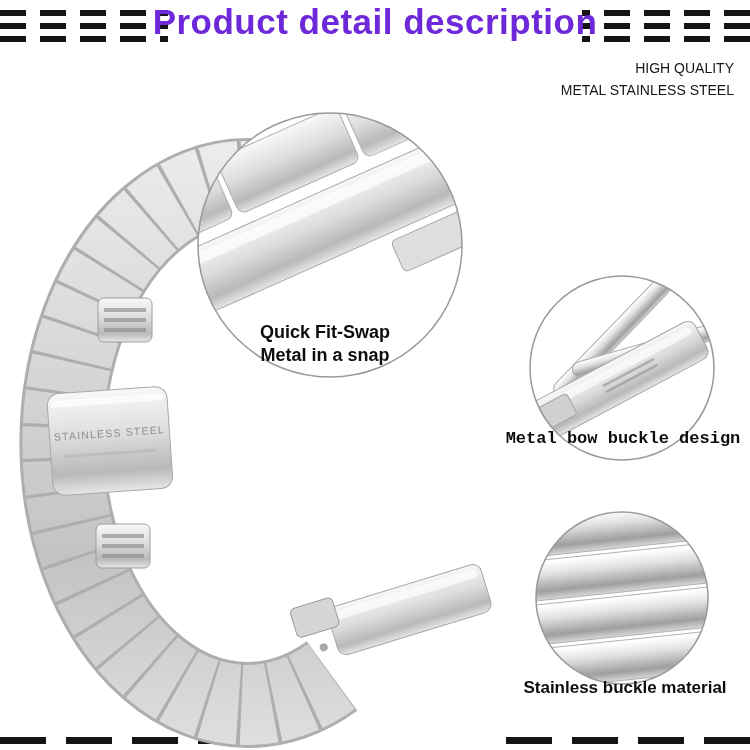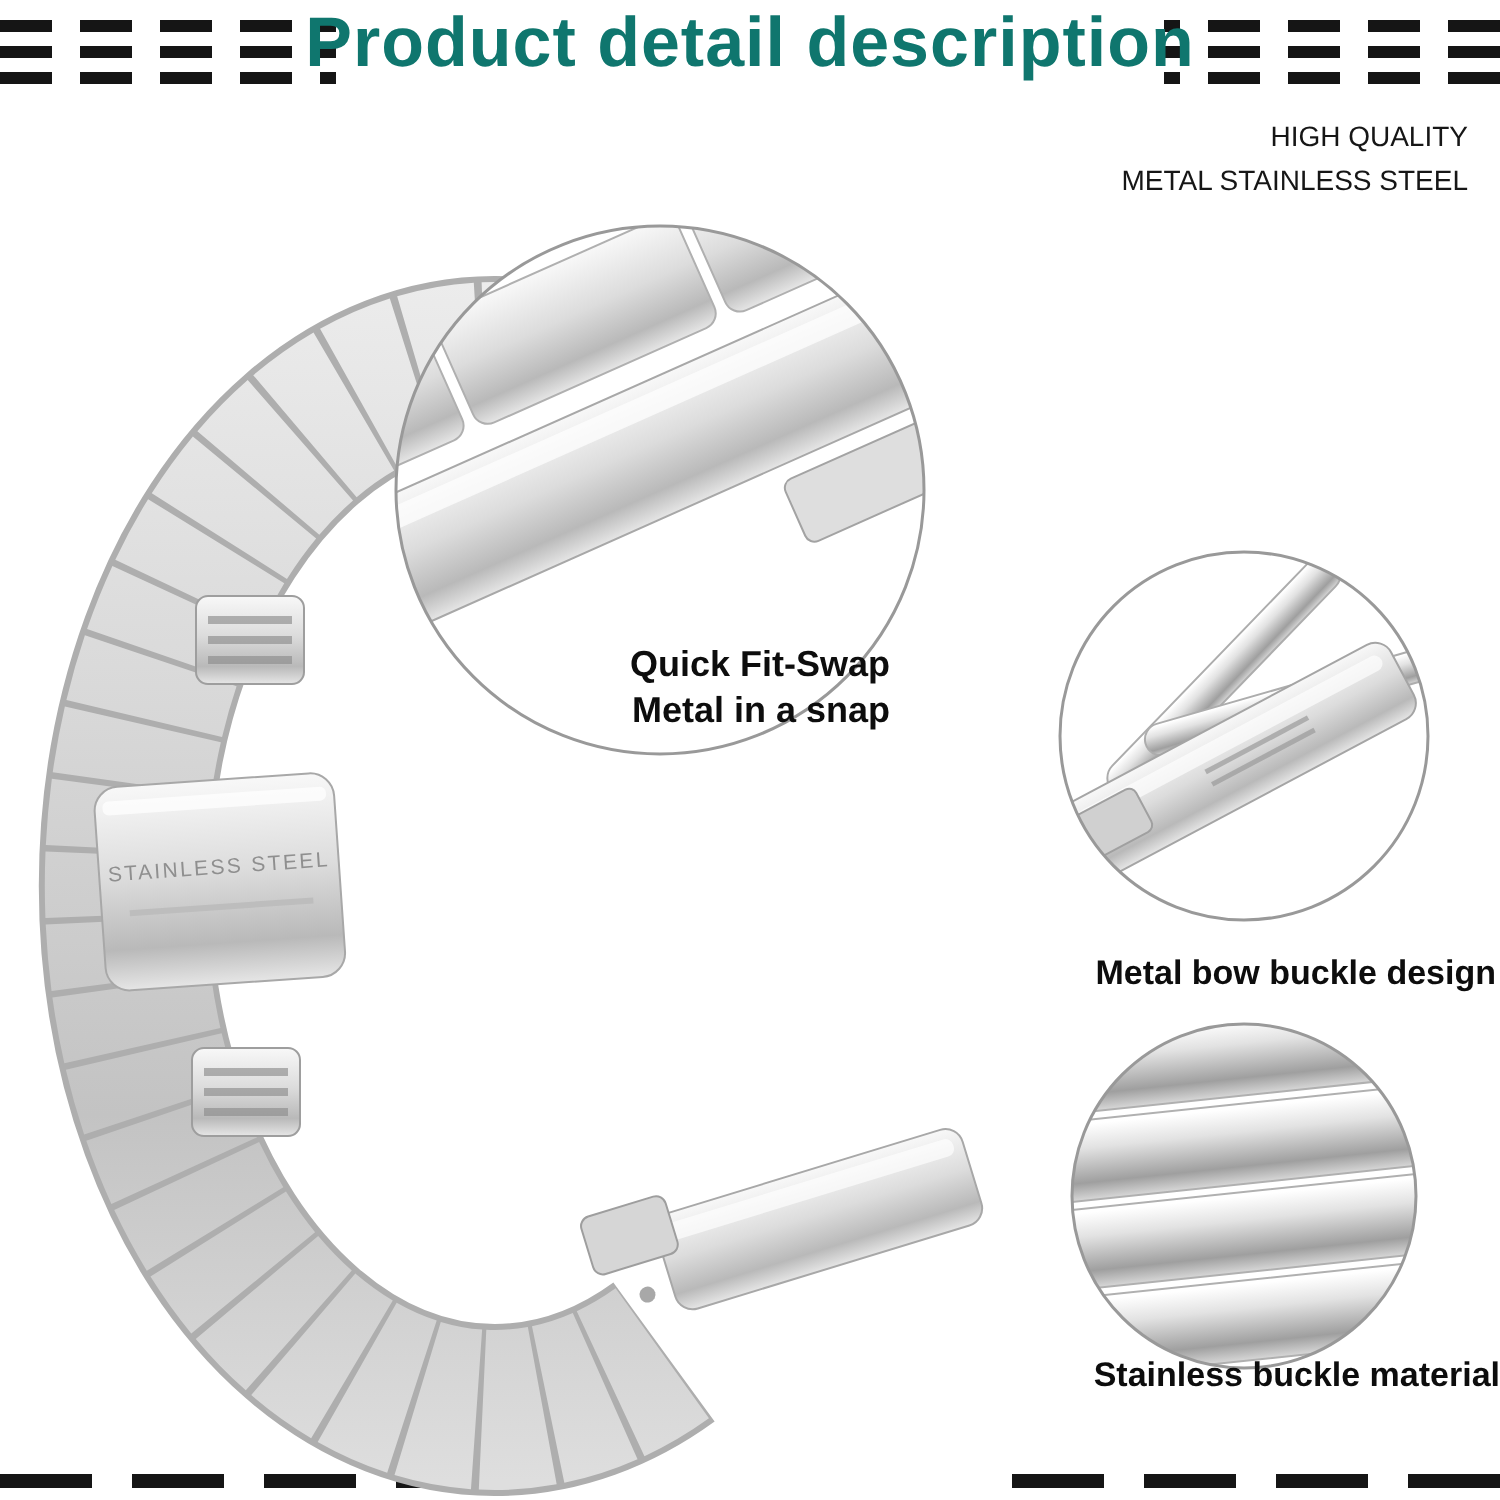--- a/index.html
+++ b/index.html
@@ -11,31 +11,31 @@
     position:absolute;height:6px;
     background:repeating-linear-gradient(90deg,#151515 0 26px,transparent 26px 40px);
   }
   .dash-row.mirror{transform:scaleX(-1);}
   .dash-row.bottom{
     height:7px;
     background:repeating-linear-gradient(90deg,#151515 0 46px,transparent 46px 66px);
   }
   .title{
     position:absolute;top:2px;left:0;width:750px;margin:0;
-    text-align:center;font-size:35px;font-weight:800;letter-spacing:.5px;color:#0f766e;
+    text-align:center;font-size:35px;font-weight:800;letter-spacing:.5px;color:#6d28d9;
   }
   .tagline{
     position:absolute;top:58px;right:16px;text-align:right;
     font-size:14px;line-height:1.55;font-weight:400;color:#161616;
   }
   .callout-label{
-    position:absolute;text-align:right;font-weight:700;font-size:17px;line-height:1.3;color:#0d0d0d;
+    position:absolute;text-align:center;font-weight:700;font-size:17px;line-height:1.3;color:#0d0d0d;
   }
   .label-quick-fit{left:205px;top:321px;width:240px;font-size:18px;}
-  .label-buckle{left:498px;top:476px;width:250px;}
+  .label-buckle{left:498px;top:428px;width:250px;font-family:Liberation Mono, monospace;}
   .label-material{left:500px;top:677px;width:250px;}
   svg{position:absolute;left:0;top:0;}
 </style>
 </head>
 <body>
 
 <div class="canvas">
 
   <div class="dash-row" style="left:0;top:10px;width:168px;"></div>
   <div class="dash-row" style="left:0;top:23px;width:168px;"></div>

